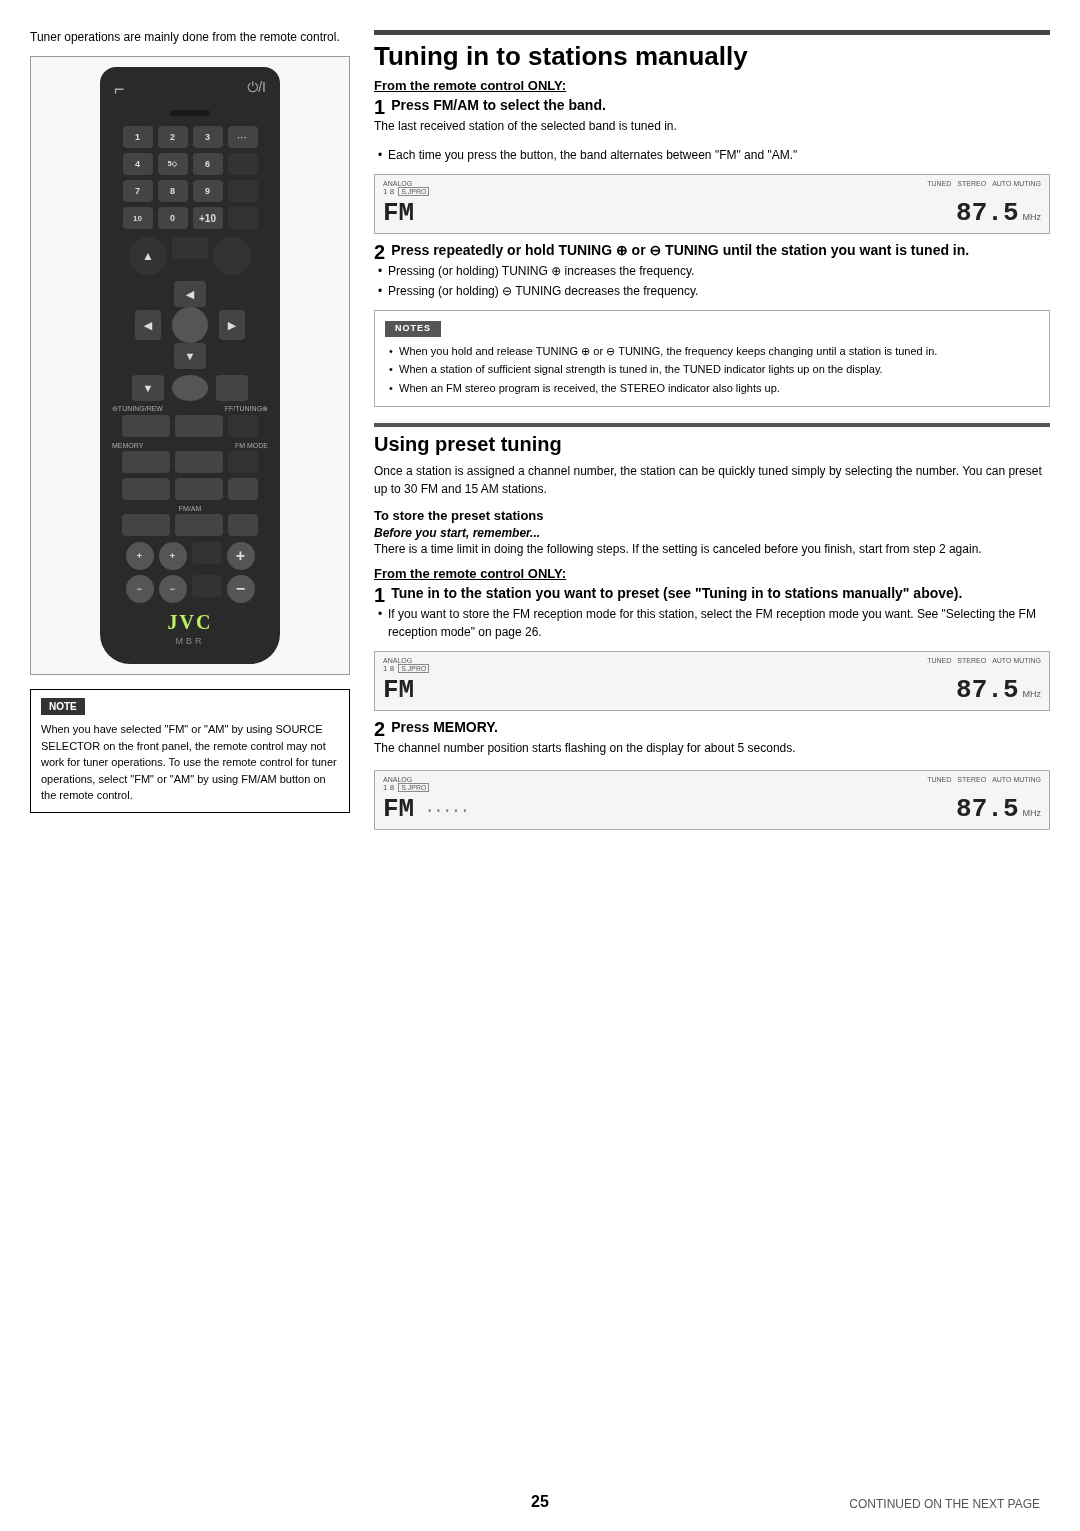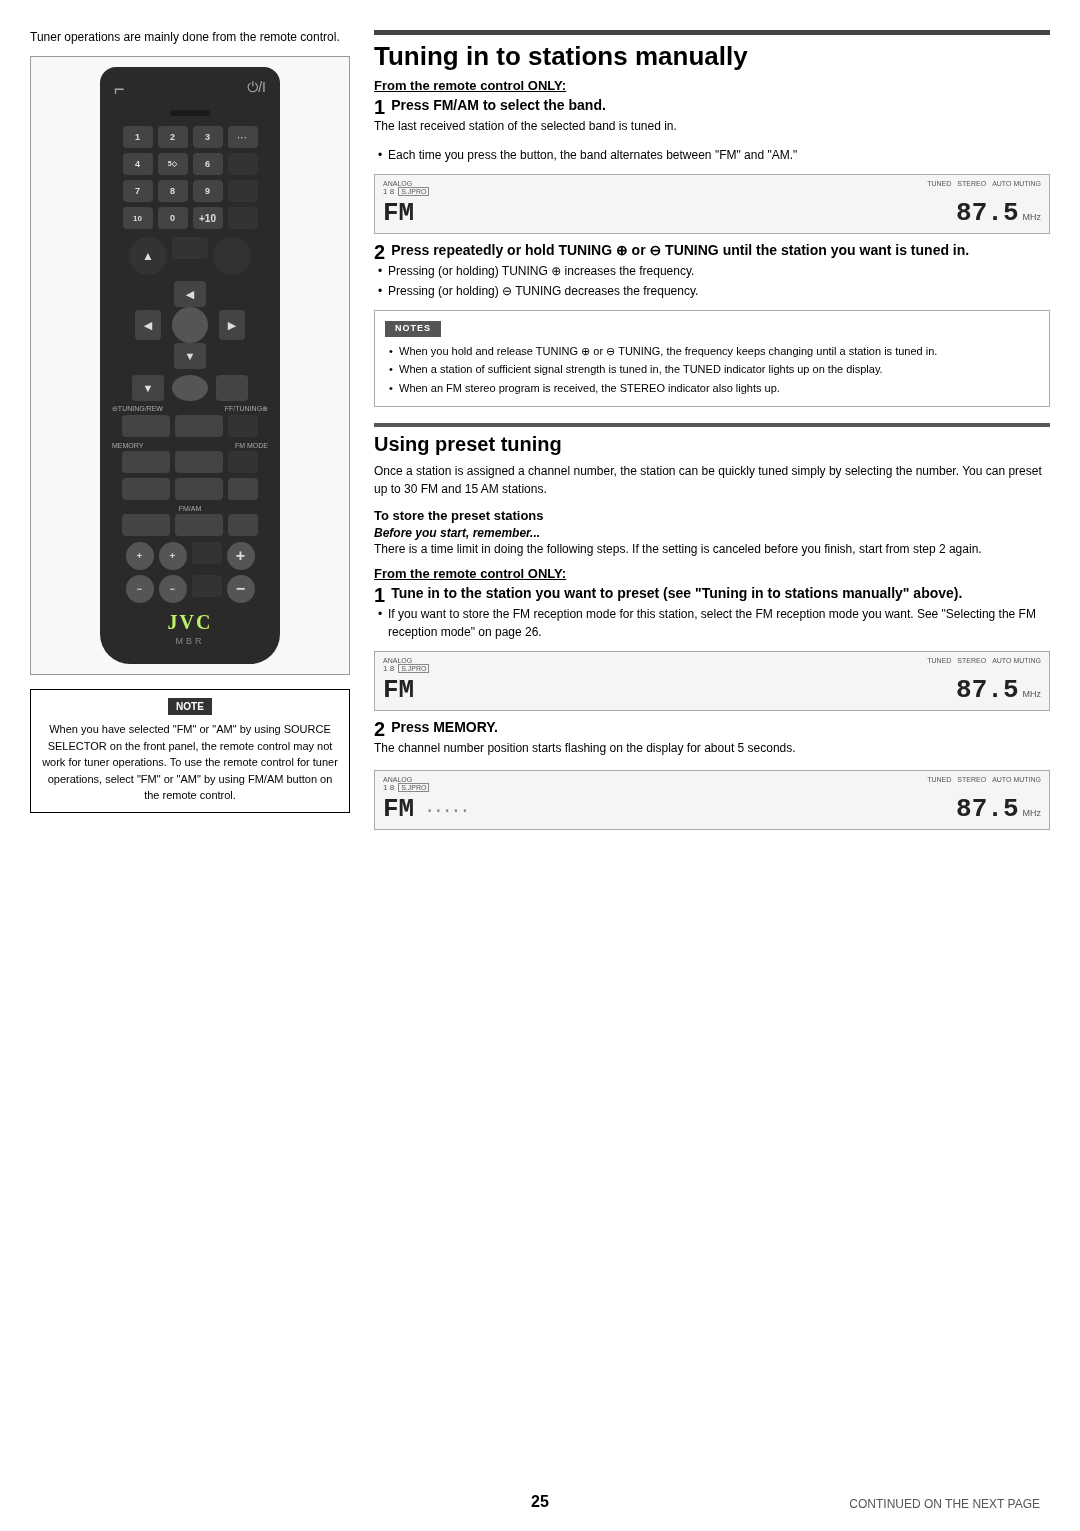--- a/index.html
+++ b/index.html
@@ -154,21 +154,20 @@
       letter-spacing: 3px;
     }
 
     
     .note-box {
       border: 1px solid #000;
       padding: 8px 10px;
       font-size: 11px;
       line-height: 1.5;
       margin-top: 14px;
-      text-align: center;
     }
     .note-box .note-label {
       display: inline-block;
       background: #333;
       color: #fff;
       font-size: 10px;
       font-weight: bold;
       padding: 1px 8px;
       margin-bottom: 6px;
     }

